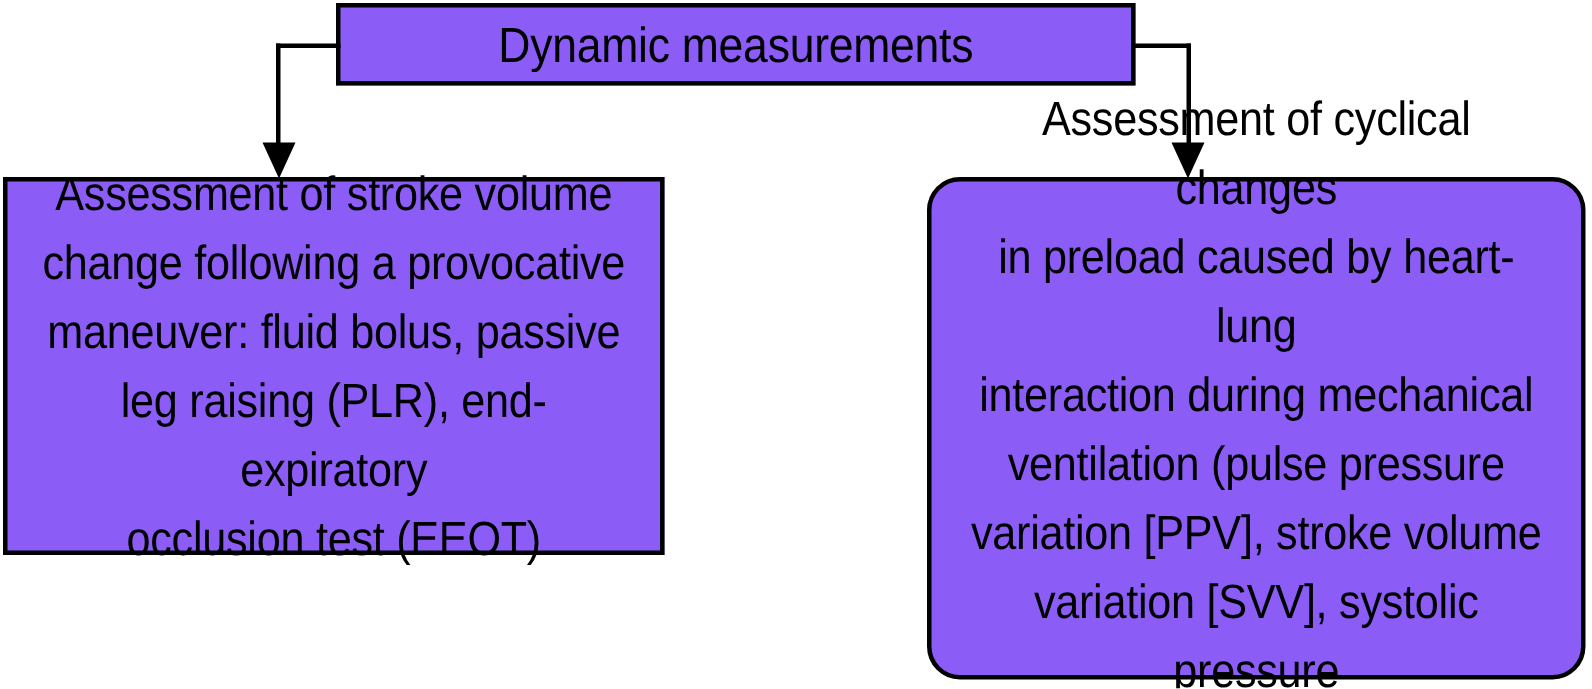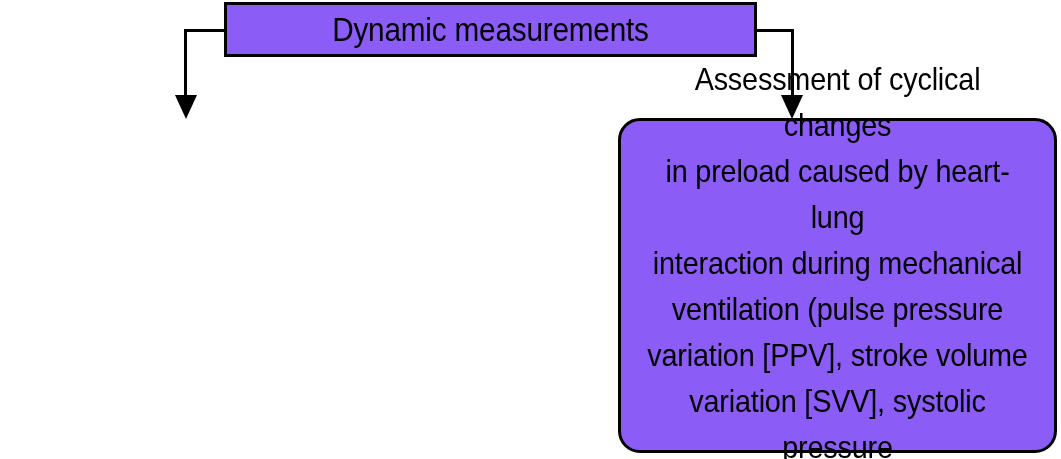--- a/index.html
+++ b/index.html
@@ -128,20 +128,27 @@
   </div>
 
   <div class="conn h-line" id="conn-left-h"></div>
   <div class="conn v-line" id="conn-left-v"></div>
   <div id="arrow-left"></div>
 
   <div class="conn h-line" id="conn-right-h"></div>
   <div class="conn v-line" id="conn-right-v"></div>
   <div id="arrow-right"></div>
 
+  <div class="node" id="node-left">
+    <span class="node-text">Assessment of stroke volume
+change following a provocative
+maneuver: fluid bolus, passive
+leg raising (PLR), end-expiratory
+occlusion test (EEOT)</span>
+  </div>
 
   <div class="node" id="node-right">
     <span class="node-text">Assessment of cyclical changes
 in preload caused by heart-lung
 interaction during mechanical
 ventilation (pulse pressure
 variation [PPV], stroke volume
 variation [SVV], systolic pressure
 variation [SPV])</span>
   </div>

